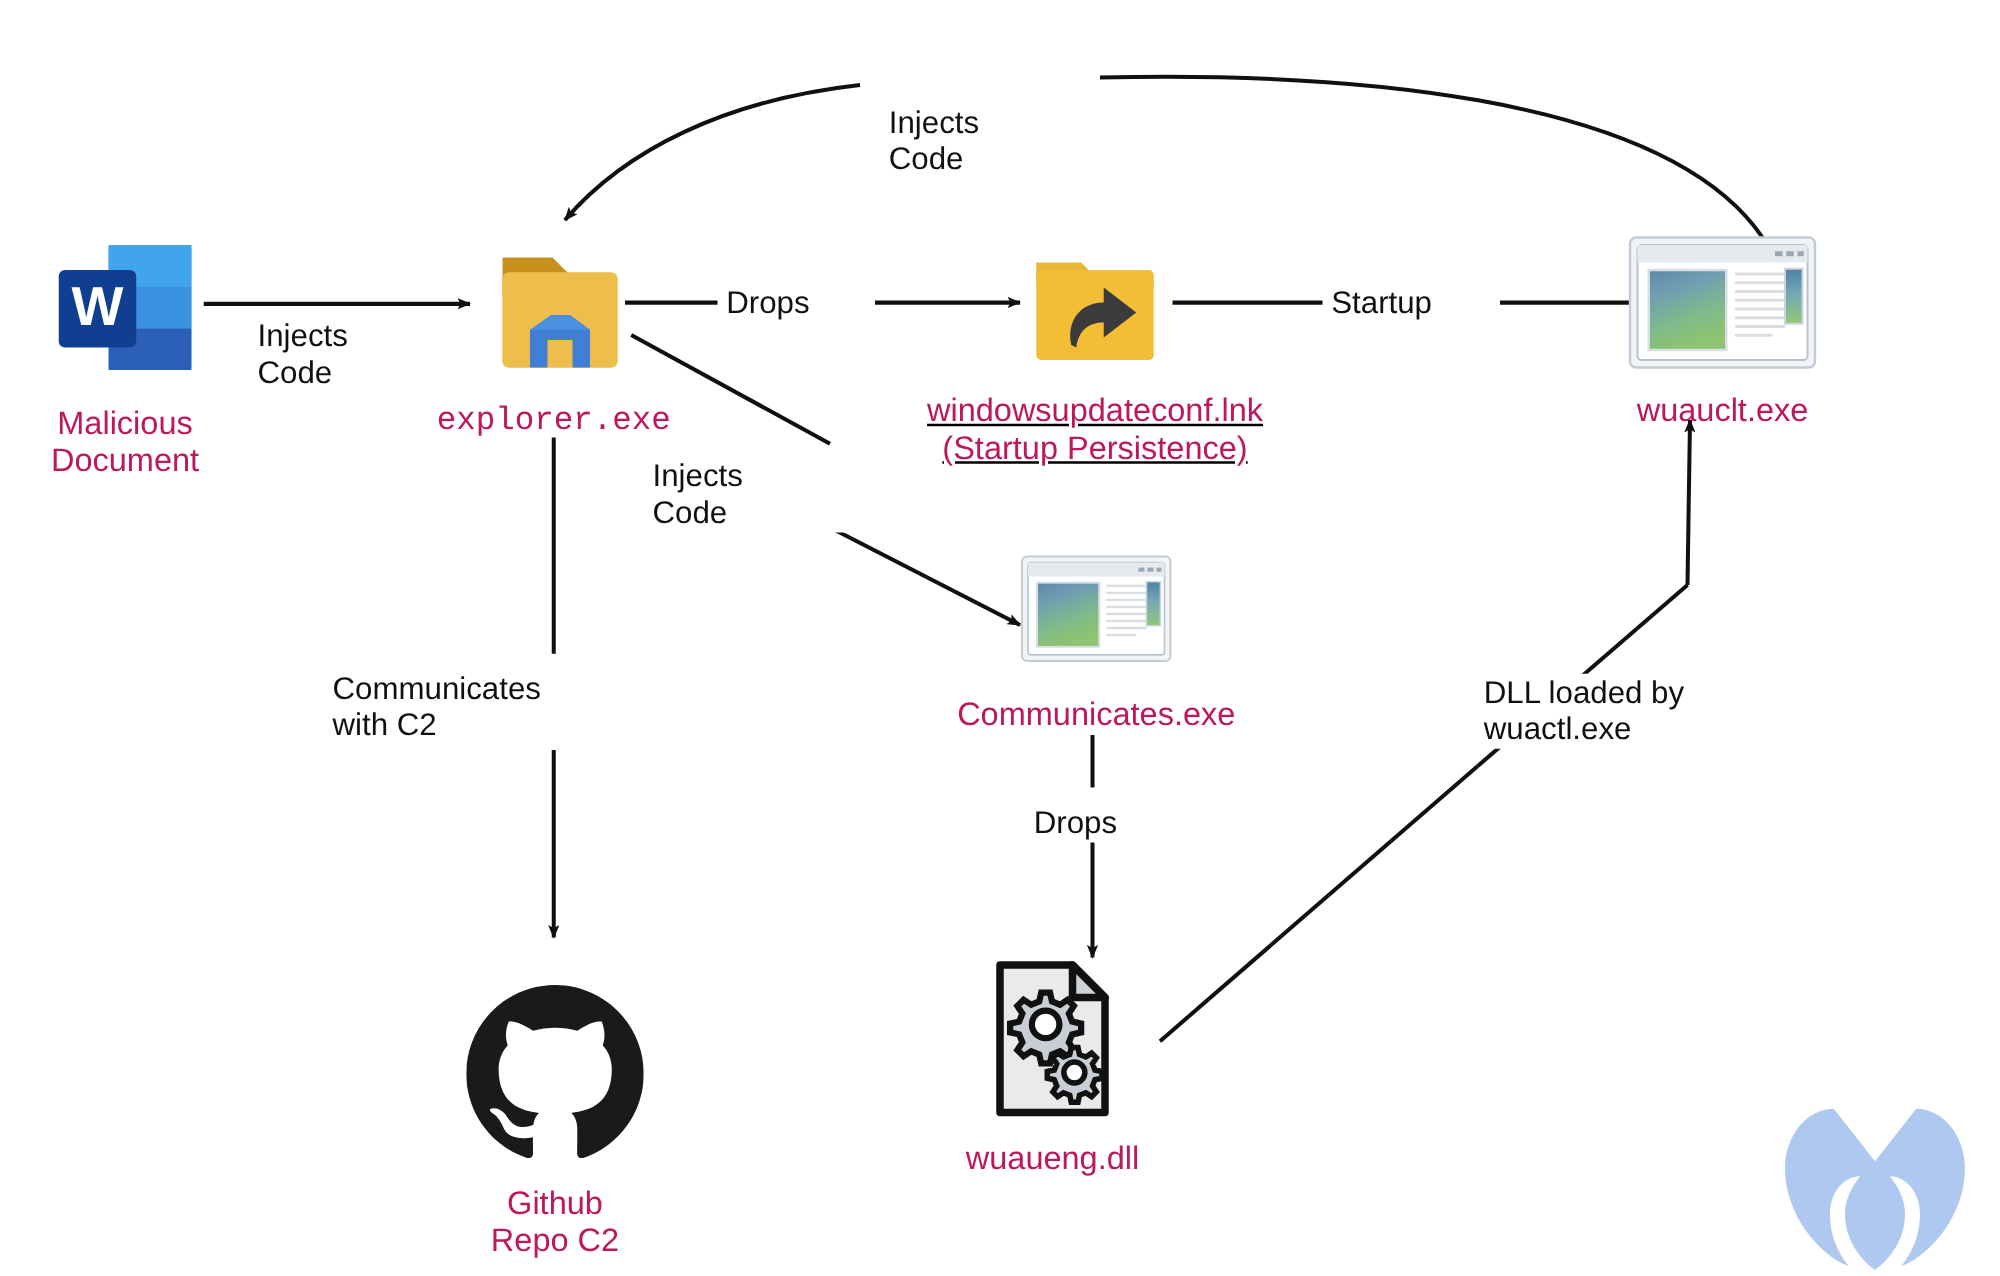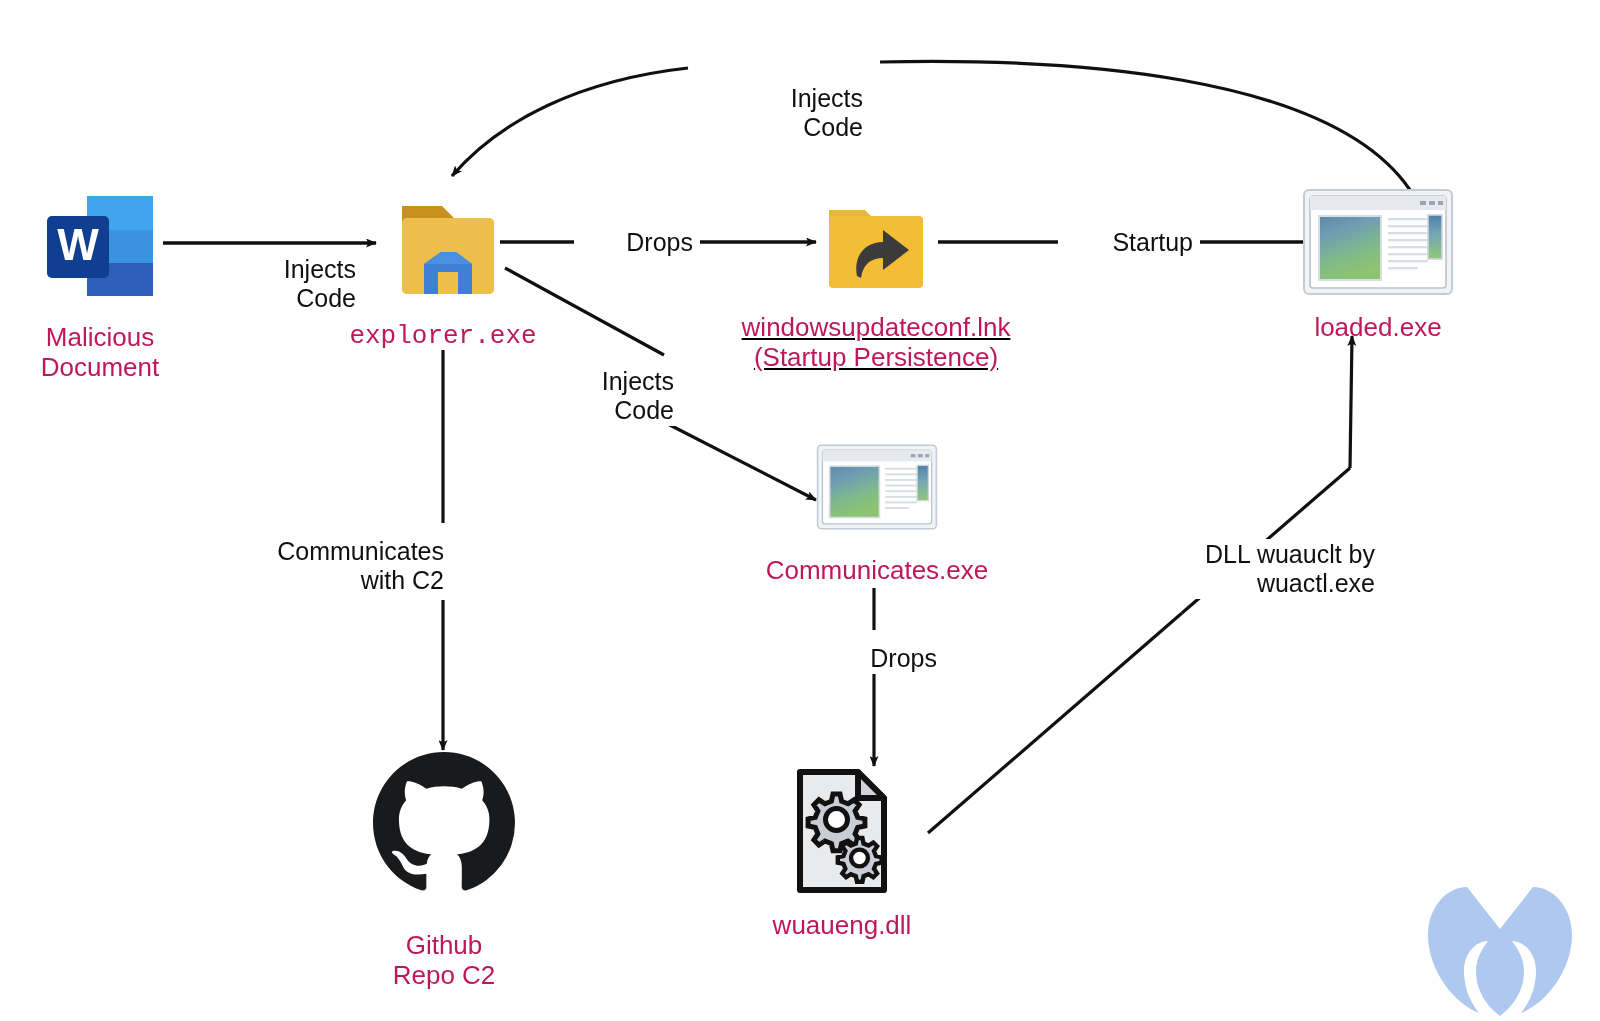--- a/index.html
+++ b/index.html
@@ -41,21 +41,21 @@
     line-height: 30px;
     color: #be185d;
     text-align: center;
     white-space: pre-line;
   }
   .edge-label {
     position: absolute;
     font-size: 25px;
     line-height: 29px;
     color: #101010;
-    text-align: right;
+    text-align: left;
     white-space: pre-line;
     background: #ffffff;
     padding: 1px 7px;
   }
   .watermark {
     position: absolute;
     opacity: 1;
   }
 </style>
 </head>
@@ -184,21 +184,21 @@
           <rect x="86" y="44" width="40" height="2.4"></rect>
           <rect x="86" y="51" width="40" height="2.4"></rect>
           <rect x="86" y="58" width="40" height="2.4"></rect>
           <rect x="86" y="65" width="40" height="2.4"></rect>
           <rect x="86" y="72" width="40" height="2.4"></rect>
           <rect x="86" y="79" width="30" height="2.4"></rect>
         </g>
         <rect x="126" y="27" width="14" height="44" fill="url(#pv2)" stroke="#cdd5dc" stroke-width="1.6"></rect>
       </svg>
     </span>
-    <span class="node-label">loaded.exe</span>
+    <span class="node-label">wuauclt.exe</span>
   </div>
 
   <div class="node" style="left:762px; top:435px; width:230px;">
     <span class="node-icon">
       <svg width="122" height="104" viewBox="0 0 152 108" xmlns="http://www.w3.org/2000/svg">
         <rect x="2" y="2" width="148" height="104" rx="5" fill="#f1f4f7" stroke="#c3ccd6" stroke-width="2"></rect>
         <rect x="8" y="8" width="136" height="92" rx="3" fill="#ffffff" stroke="#b9c3cd" stroke-width="1.6"></rect>
         <rect x="8" y="8" width="136" height="14" fill="#e6eaee"></rect>
         <rect x="118" y="13" width="6" height="4" fill="#9aa6b2"></rect>
         <rect x="127" y="13" width="6" height="4" fill="#9aa6b2"></rect>
@@ -226,21 +226,21 @@
           <rect x="86" y="65" width="40" height="2.4"></rect>
           <rect x="86" y="72" width="40" height="2.4"></rect>
           <rect x="86" y="79" width="30" height="2.4"></rect>
         </g>
         <rect x="126" y="27" width="14" height="44" fill="url(#pv4)" stroke="#cdd5dc" stroke-width="1.6"></rect>
       </svg>
     </span>
     <span class="node-label">Communicates.exe</span>
   </div>
 
-  <div class="node" style="left:354px; top:752px; width:180px;gap:20px;">
+  <div class="node" style="left:354px; top:788px; width:180px;">
     <span class="node-icon">
       <svg width="142" height="142" viewBox="0 0 16 16" xmlns="http://www.w3.org/2000/svg">
         <path fill="#191a1c" d="M8 0C3.58 0 0 3.58 0 8c0 3.54 2.29 6.53 5.47 7.59.4.07.55-.17.55-.38
           0-.19-.01-.82-.01-1.49-2.01.37-2.53-.49-2.69-.94-.09-.23-.48-.94-.82-1.13-.28-.15-.68-.52-.01-.53
           .63-.01 1.08.58 1.23.82.72 1.21 1.87.87 2.33.66.07-.52.28-.87.51-1.07-1.78-.2-3.64-.89-3.64-3.95
           0-.87.31-1.59.82-2.15-.08-.2-.36-1.02.08-2.12 0 0 .67-.21 2.2.82.64-.18 1.32-.27 2-.27.68 0 1.36.09 2 .27
           1.53-1.04 2.2-.82 2.2-.82.44 1.1.16 1.92.08 2.12.51.56.82 1.27.82 2.15 0 3.07-1.87 3.75-3.65 3.95
           .29.25.54.73.54 1.48 0 1.07-.01 1.93-.01 2.2 0 .21.15.46.55.38A8.01 8.01 0 0 0 16 8c0-4.42-3.58-8-8-8z"></path>
       </svg>
     </span>
@@ -283,21 +283,21 @@
 Code</div>
 
   <div class="edge-label" style="left:515px; top:366px; width:152px;">Injects
 Code</div>
 
   <div class="edge-label" style="left:259px; top:536px; width:178px;">Communicates
 with C2</div>
 
   <div class="edge-label" style="left:820px; top:643px; width:110px;">Drops</div>
 
-  <div class="edge-label" style="left:1180px; top:539px; width:188px;">DLL wuauclt by
+  <div class="edge-label" style="left:1180px; top:539px; width:188px;">DLL loaded by
 wuactl.exe</div>
 
   <div class="watermark" style="left:1424px; top:884px;">
     <svg width="152" height="132" viewBox="0 0 100 88" xmlns="http://www.w3.org/2000/svg">
       <path fill="#aec8f0" d="M50,30 L72,2 C86,2 98,16 98,34 C98,58 80,80 64,86
                C72,76 74,66 74,58 C74,46 66,38 58,38 C64,46 66,52 66,58
                C66,72 58,82 50,88 C42,82 34,72 34,58 C34,52 36,46 42,38
                C34,38 26,46 26,58 C26,66 28,76 36,86
                C20,80 2,58 2,34 C2,16 14,2 28,2 Z"></path>
     </svg>

